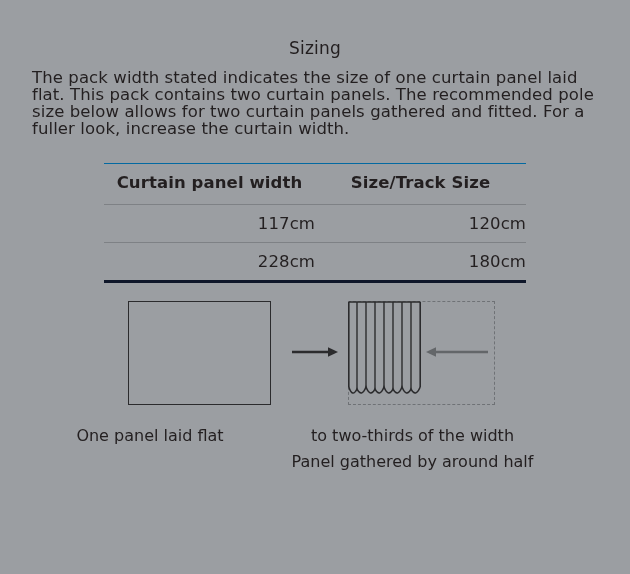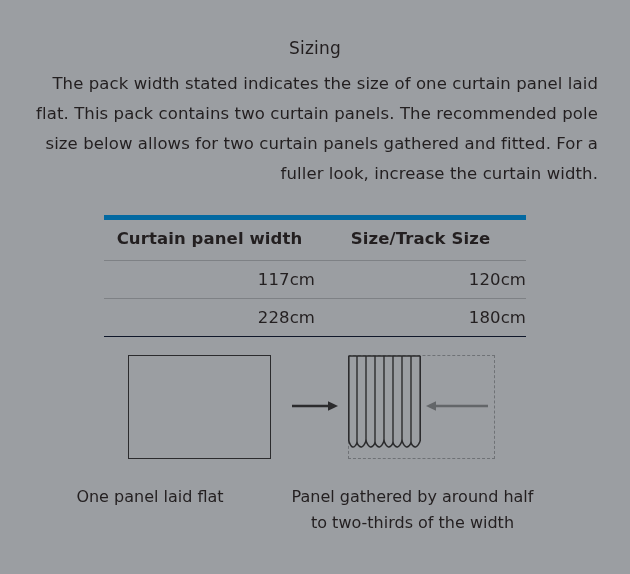--- a/index.html
+++ b/index.html
@@ -23,49 +23,49 @@
   }
   .heading {
     text-align: center;
     font-size: 17px;
     line-height: 24px;
     letter-spacing: 0.2px;
   }
   .intro {
     margin: 9px auto 0 auto;
     width: 566px;
-    text-align: right;
+    text-align: left;
     font-size: 16.5px;
-    line-height: 30px;
+    line-height: 17px;
     letter-spacing: 0.1px;
   }
   table.sizing {
     margin: 26px auto 0 auto;
     width: 422px;
     border-collapse: collapse;
     table-layout: fixed;
   }
   table.sizing th {
     font-size: 16.5px;
     font-weight: bold;
     text-align: center;
     padding: 9px 0 12px 0;
-    border-top: 5px solid #0369a1;
+    border-top: 1px solid #0369a1;
     border-bottom: 1px solid #7e8185;
     letter-spacing: 0.1px;
   }
   table.sizing td {
     font-size: 16.5px;
     text-align: right;
     padding: 9px 0 9px 0;
     border-bottom: 1px solid #7e8185;
     letter-spacing: 0.1px;
   }
   table.sizing tr.last td {
-    border-bottom: 1px solid #0f172a;
+    border-bottom: 3px solid #0f172a;
   }
   .diagram {
     position: relative;
     margin: 16px auto 0 auto;
     width: 422px;
     height: 118px;
   }
   .flat-panel {
     position: absolute;
     left: 24px;
@@ -100,21 +100,21 @@
   }
   .arrow-left {
     position: absolute;
     left: 322px;
     top: 48px;
     width: 62px;
     height: 10px;
   }
   .captions {
     position: relative;
-    margin: 13px auto 0 auto;
+    margin: 6px auto 0 auto;
     width: 530px;
     height: 56px;
   }
   .caption-left {
     position: absolute;
     left: 0;
     top: 0;
     width: 200px;
     text-align: center;
     font-size: 16px;
@@ -186,18 +186,18 @@
     <svg class="arrow-left" viewBox="0 0 62 10">
       <line x1="10" y1="5" x2="62" y2="5" stroke="#636669" stroke-width="2.4"></line>
       <polygon points="10,0.3 0,5 10,9.7" fill="#636669"></polygon>
     </svg>
 
   </div>
 
   <div class="captions">
     <div class="caption-left">One panel laid flat</div>
     <div class="caption-right">
+      <div>to two-thirds of the width</div>
       <div>Panel gathered by around half</div>
-      <div>to two-thirds of the width</div>
     </div>
   </div>
 
 </div>
 
 </body></html>

